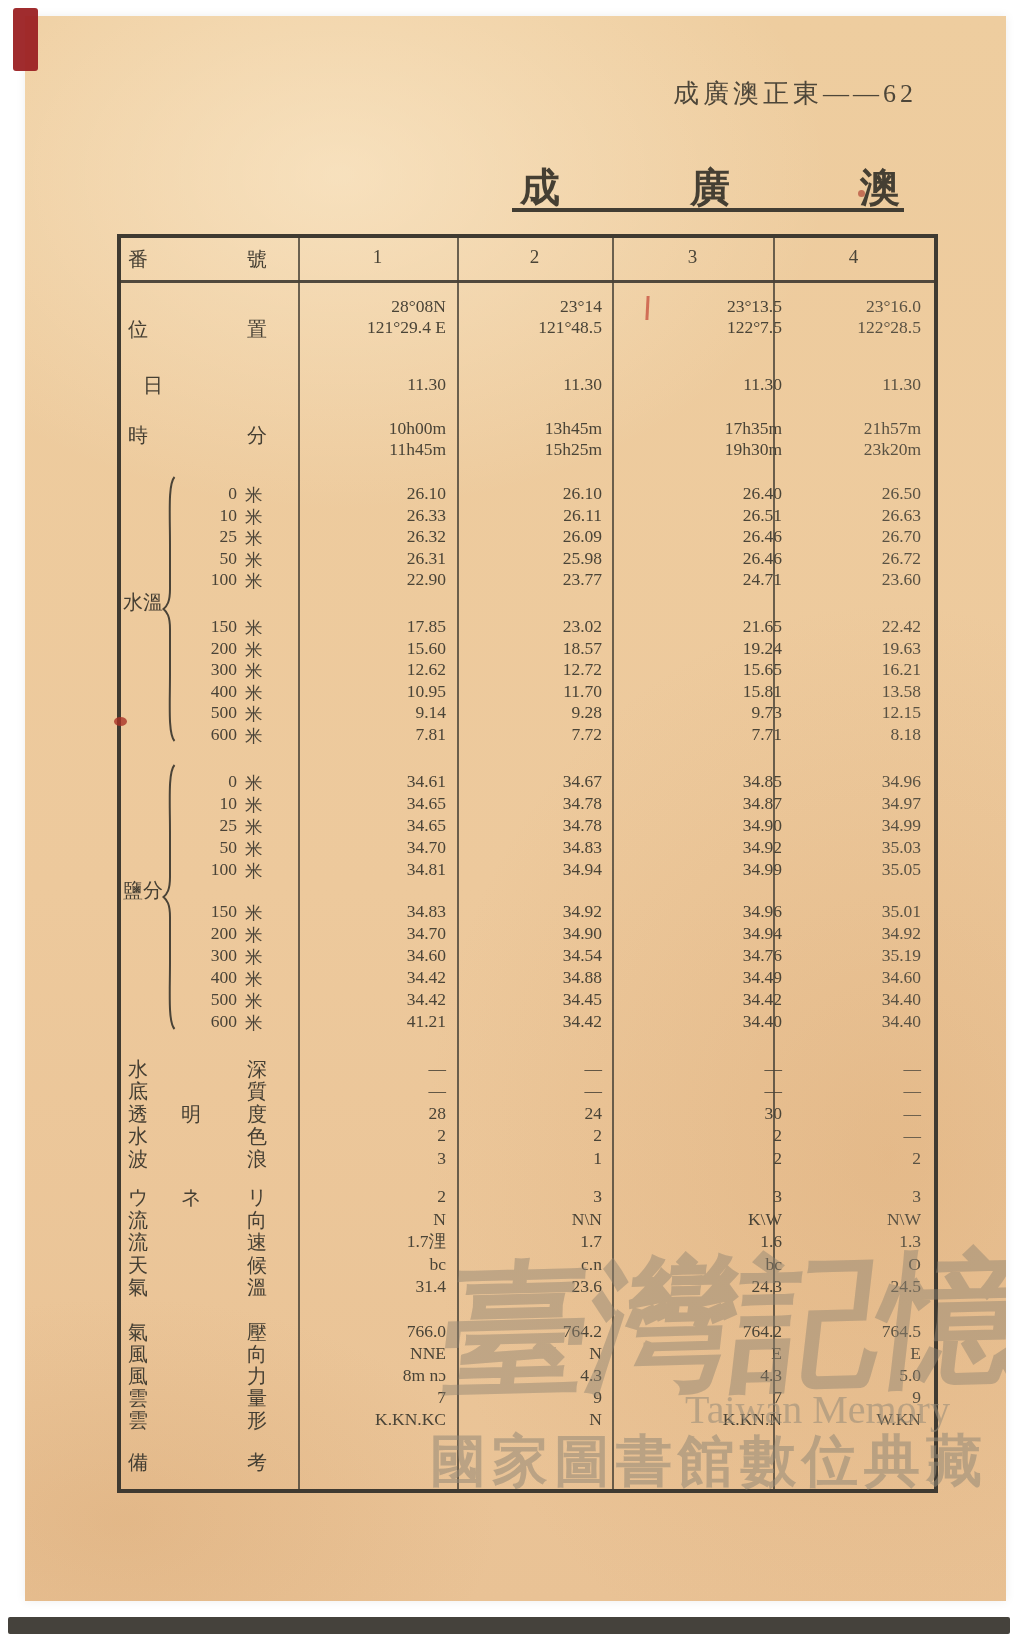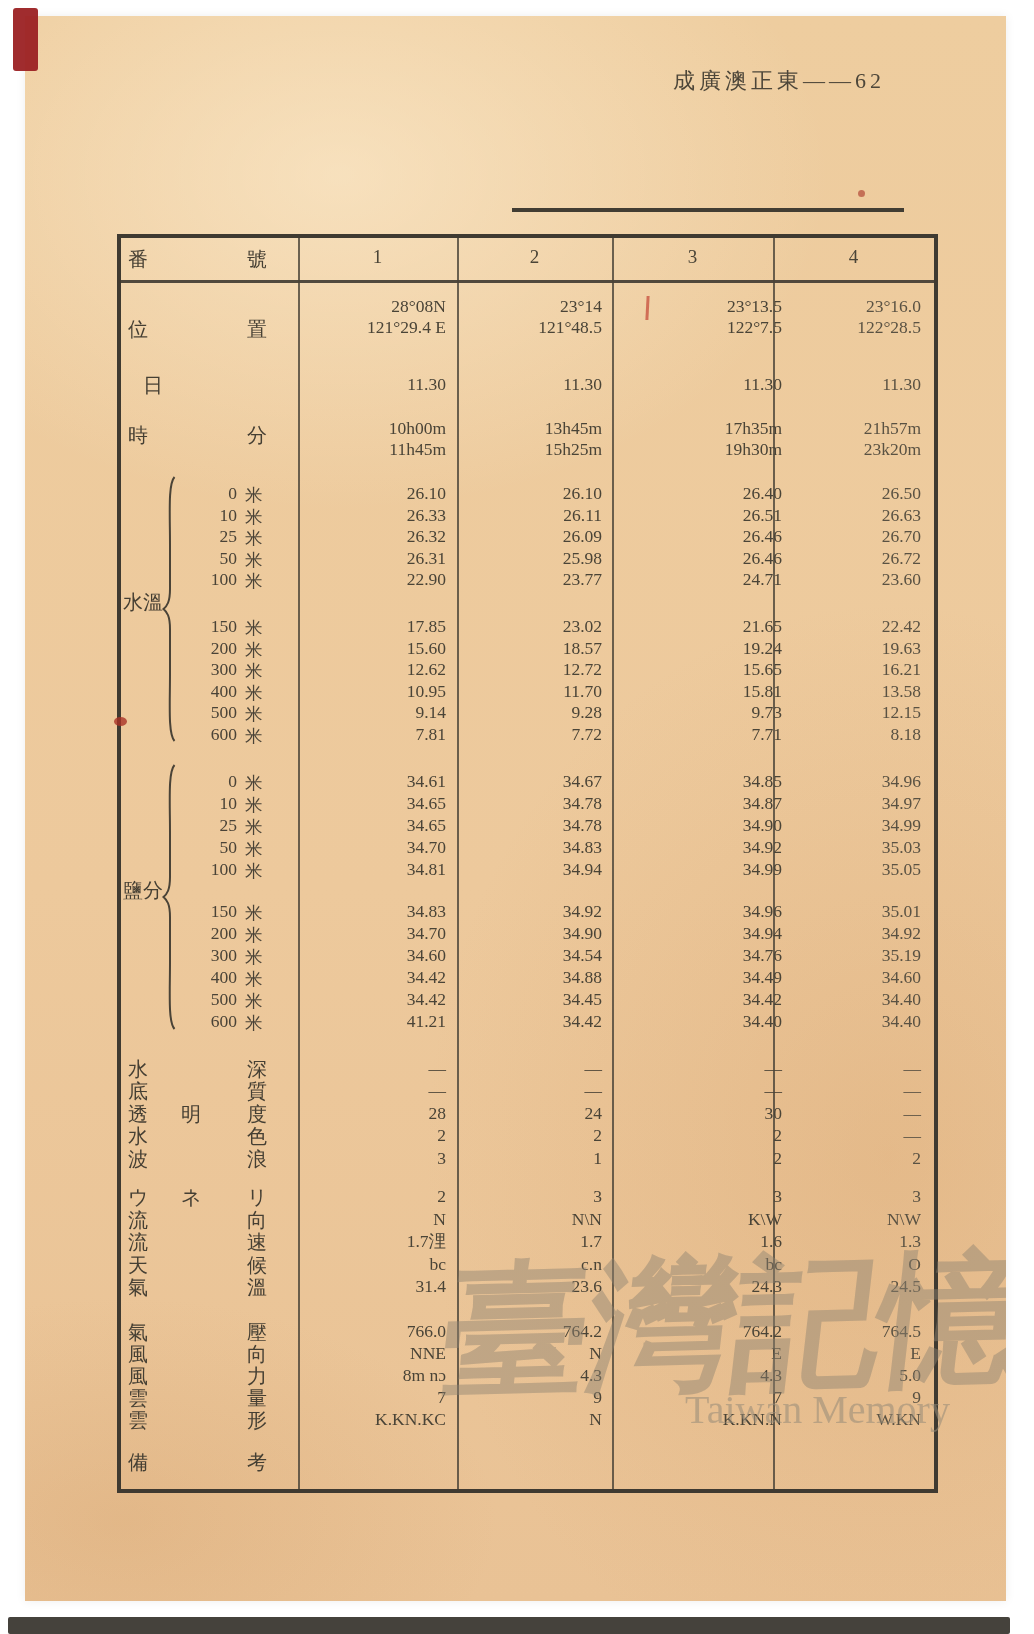--- a/index.html
+++ b/index.html
@@ -6,21 +6,21 @@
   body{width:1034px;height:1634px;position:relative;overflow:hidden;
        font-family:"Liberation Serif","DejaVu Serif",serif;color:#4a4337;}
   .paper{position:absolute;left:25px;top:16px;width:981px;height:1585px;overflow:hidden;
     background:
       radial-gradient(ellipse 700px 480px at 32% 10%, rgba(255,241,214,.55), transparent 70%),
       radial-gradient(ellipse 620px 740px at 88% 72%, rgba(211,156,101,.30), transparent 75%),
       radial-gradient(ellipse 500px 300px at 10% 95%, rgba(205,150,95,.25), transparent 75%),
       linear-gradient(180deg,#eecd9f 0%,#edc99c 55%,#e9c295 100%);
     box-shadow:0 0 10px rgba(0,0,0,.07);}
   
-  .hdr{position:absolute;left:648px;top:50px;font-size:22px;letter-spacing:4px;
+  .hdr{position:absolute;left:648px;top:60px;font-size:26px;letter-spacing:4px;
        color:#4d4639;white-space:nowrap;}
   .title{position:absolute;left:495px;top:144px;font-size:40px;font-weight:bold;
          letter-spacing:130px;white-space:nowrap;color:#453f33;}
   .title-rule{position:absolute;left:487px;top:192px;width:392px;height:4px;
               background:#423d33;}
   
   .tbl{position:absolute;left:92px;top:218px;width:821px;height:1259px;}
   .bord{position:absolute;background:#3f3a31;}
   .b-top{left:0;top:0;width:821px;height:4px;}
   .b-left{left:0;top:0;width:4px;height:1259px;}
@@ -61,20 +61,21 @@
   .red-dot2{position:absolute;left:858px;top:190px;width:7px;height:7px;
     background:#a93227;border-radius:50%;opacity:.6;}
   .edge-shadow{position:absolute;left:8px;top:1617px;width:1002px;height:17px;
     background:#45423c;border-radius:2px;}
 </style>
 </head>
 <body>
 
 <div class="paper">
   <div class="hdr">成廣澳正東——62</div>
+  <div class="title">成廣澳</div>
   <div class="title-rule"></div>
 
   <div class="tbl" id="tbl">
     <div class="bord b-top"></div>
     <div class="bord b-left"></div>
     <div class="bord b-right"></div>
     <div class="bord b-bottom"></div>
     <div class="bord h-rule"></div>
     <div class="vline v0"></div>
     <div class="vline v1"></div>
@@ -450,19 +451,20 @@
       <div class="vrow" style="top: 1217px;">
         <div class="cell c0"></div>
         <div class="cell c1"></div>
         <div class="cell c2"></div>
         <div class="cell c3"></div>
       </div>
     </div>
 
   <div class="wm-main">臺灣記憶</div>
   <div class="wm-en">Taiwan Memory</div>
+  <div class="wm-zh">國家圖書館數位典藏</div>
 </div>
 
 <div class="stamp"></div>
 <div class="red-dot1"></div>
 <div class="red-stroke"></div>
 <div class="red-dot2"></div>
 <div class="edge-shadow"></div>
 
 </body></html>

